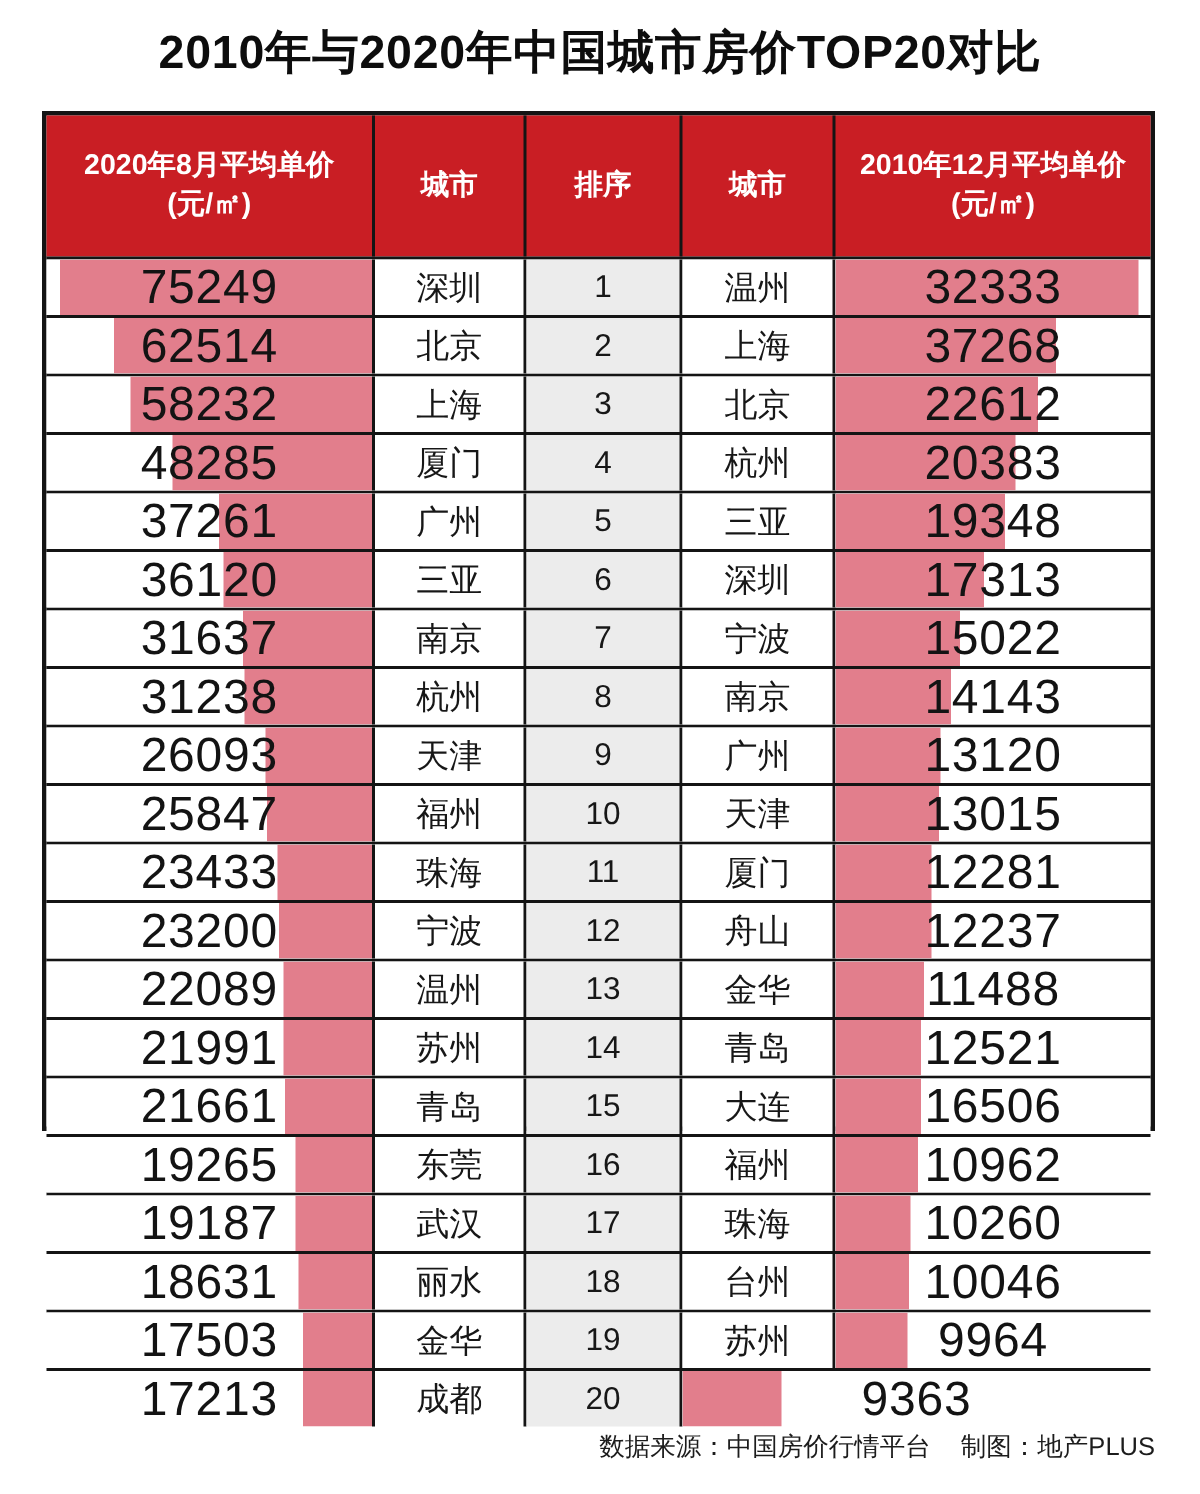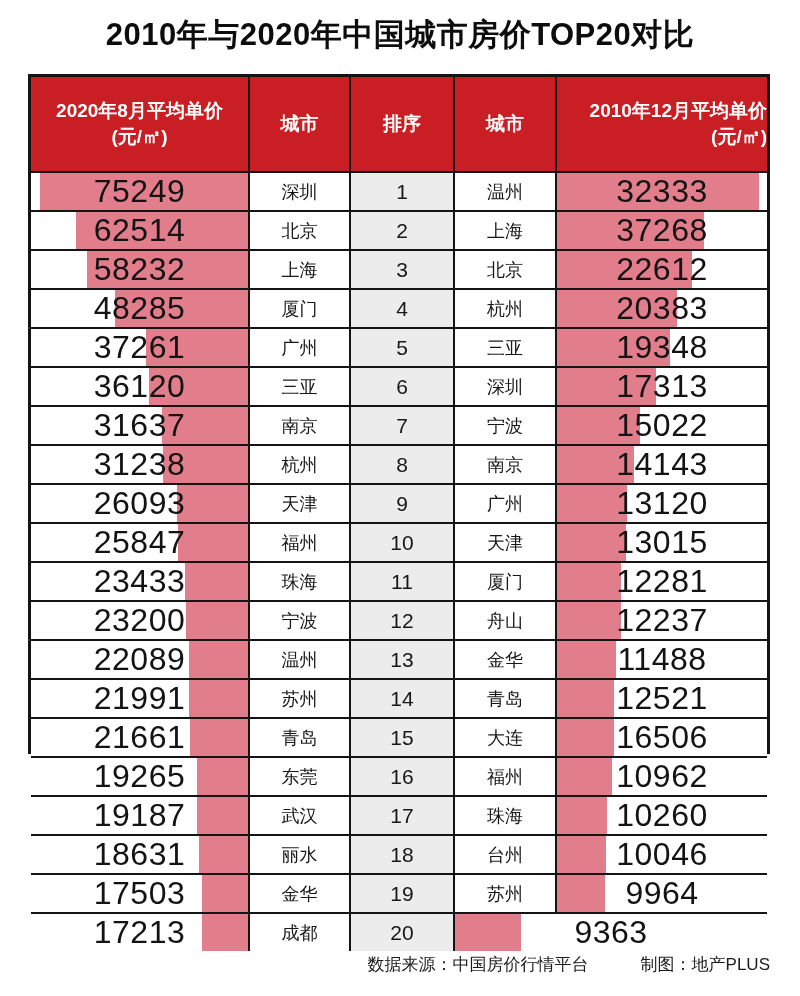--- a/index.html
+++ b/index.html
@@ -45,57 +45,57 @@
     display: flex;
     flex-direction: column;
     align-items: center;
     justify-content: center;
     font-weight: bold;
     font-size: 19px;
     line-height: 1.35;
     text-align: center;
     border-right: 2px solid var(--border, #141414);
   }
-  .hcell:last-child { border-right: none; align-items: flex-end; }
+  .hcell:last-child { border-right: none; }
   .col-val { flex: 0 0 219px; }
   .col-city { flex: 0 0 101px; }
   .col-rank { flex: 0 0 104px; }
   .col-city2 { flex: 0 0 102px; }
   .col-val2 { flex: 1 1 auto; }
   .tbody { flex: 1 1 auto; display: flex; flex-direction: column; }
   .row { flex: 1 1 auto; display: flex; border-top: 2px solid var(--border, #141414); }
   .cell {
     display: flex;
     align-items: center;
     justify-content: center;
     border-right: 2px solid var(--border, #141414);
     position: relative;
     overflow: hidden;
     background: #fff;
   }
   .cell:last-child { border-right: none; }
   .cell.rank { background: var(--rank-bg, #ececec); font-size: 21px; color: #171717; }
-  .cell.city { font-size: 18px; color: #171717; }
+  .cell.city { font-size: 22px; color: #171717; }
   .cell.val  { font-size: 32px; color: #131313; }
   .bar {
     position: absolute;
     top: 0;
     bottom: 0;
     background: var(--bar-pink, #e27e8c);
     z-index: 0;
   }
   .bar.left-side  { right: 0; }
   .bar.right-side { left: 0; }
   .num { position: relative; z-index: 1; letter-spacing: 0.5px; }
   .footer {
     position: absolute;
     top: 953px;
     right: 30px;
     display: flex;
-    gap: 52px;
+    gap: 20px;
     font-size: 17px;
     color: #1c1c1c;
   }
 </style>
 </head>
 <body>
 
 <div class="page" style="--header-bg: #c91e24; --header-text: #ffffff; --bar-pink: #e27e8c; --rank-bg: #ececec; --border: #141414;">
 
   <h1 class="title">2010年与2020年中国城市房价TOP20对比</h1>

